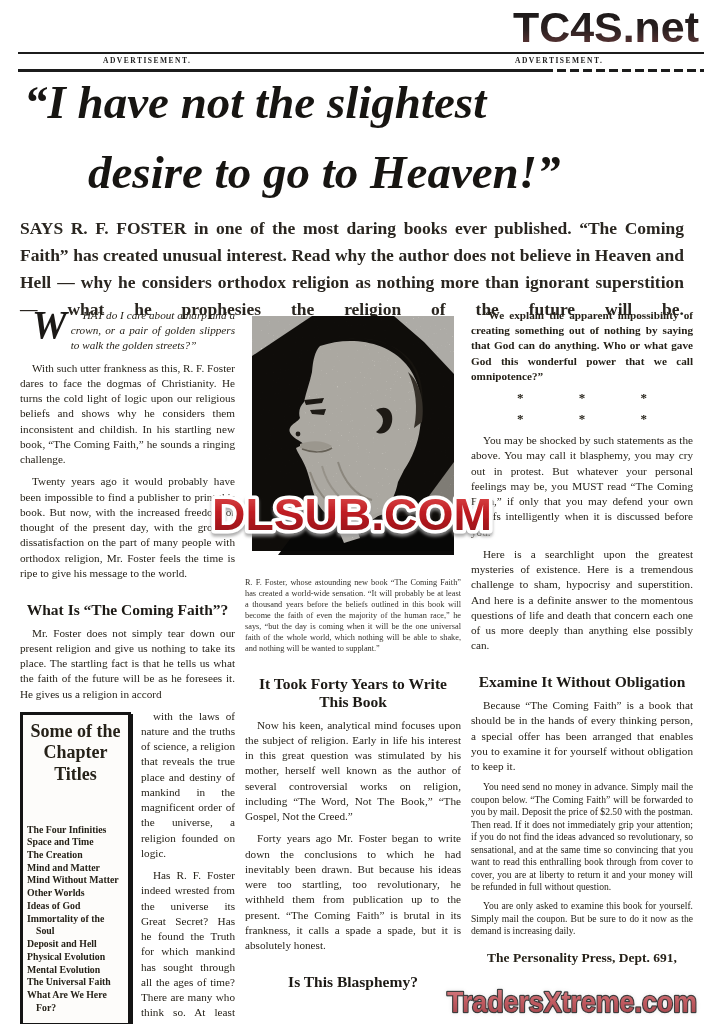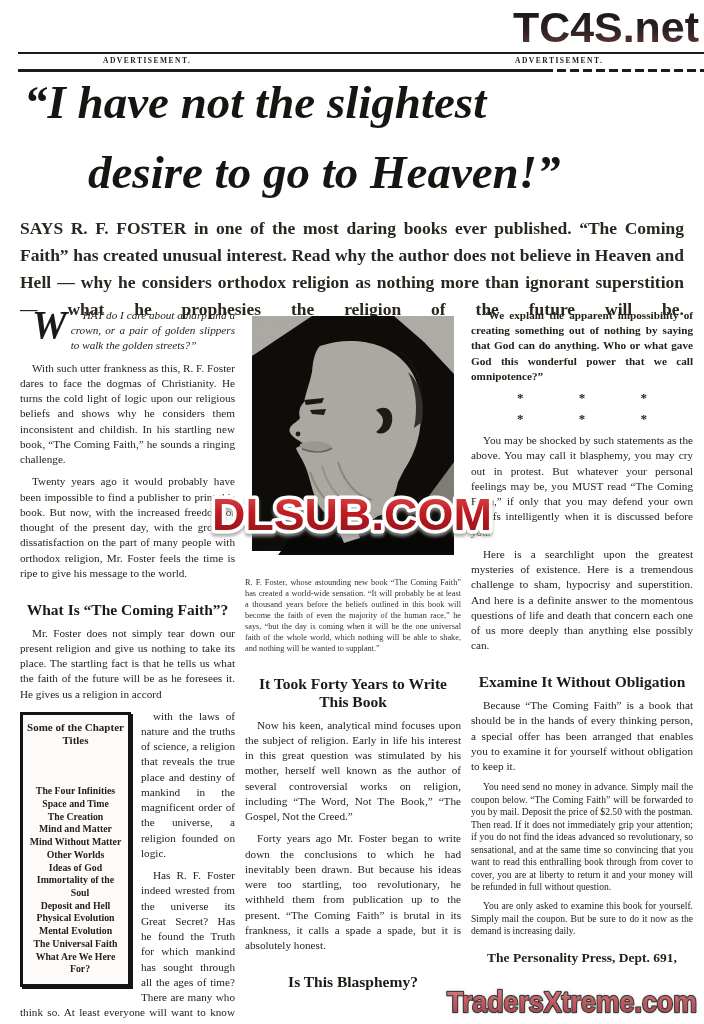--- a/index.html
+++ b/index.html
@@ -38,22 +38,22 @@
   .col-r{width:222px;}
   .col p{margin:0 0 7px;font-size:11.2px;line-height:1.36;text-indent:12px;}
   .lead{font-style:italic;font-size:11.8px;line-height:1.38;margin:0 0 8px;text-indent:0;}
   .dropcap{float:left;font-size:39px;line-height:.78;font-style:italic;font-weight:bold;
     margin:2px 4px 0 0;color:#1b1916;}
   h3.sect{font-size:15.5px;font-weight:bold;text-align:center;margin:20px 0 6px;
     line-height:1.2;color:#1d1a15;}
   
   .chapter-box{float:left;width:97px;border:3px solid #141414;box-shadow:2px 2px 0 #141414;
     padding:6px 4px 8px;margin:3px 10px 4px 0;background:#fdfcfa;text-align:center;}
-  .chapter-box .cb-title{font-weight:bold;font-size:11px;line-height:1.2;margin-bottom:3px;}
-  .cb-items{text-align:center;margin-top:38px;}
+  .chapter-box .cb-title{font-weight:bold;font-size:18px;line-height:1.2;margin-bottom:3px;}
+  .cb-items{text-align:left;margin-top:38px;}
   .cb-item{font-weight:bold;font-size:9.8px;line-height:1.3;padding-left:9px;text-indent:-9px;}
   
   .portrait{width:210px;height:243px;margin:4px 0 6px 3px;}
   .caption{font-size:8.3px;line-height:1.32;text-align:justify;margin:13px 0 8px;color:#33302a;}
   .quote-b{font-weight:bold;font-size:10.8px;line-height:1.32;text-indent:10px;margin:0 0 7px;}
   
   .stars{text-align:center;font-weight:bold;font-size:13px;letter-spacing:26px;
     text-indent:26px;line-height:1;margin:4px 0 8px;}
   .small-print{font-size:9.6px !important;line-height:1.3 !important;}
   .pub-address{font-weight:bold;font-size:13.5px;line-height:1.5;text-align:center;

